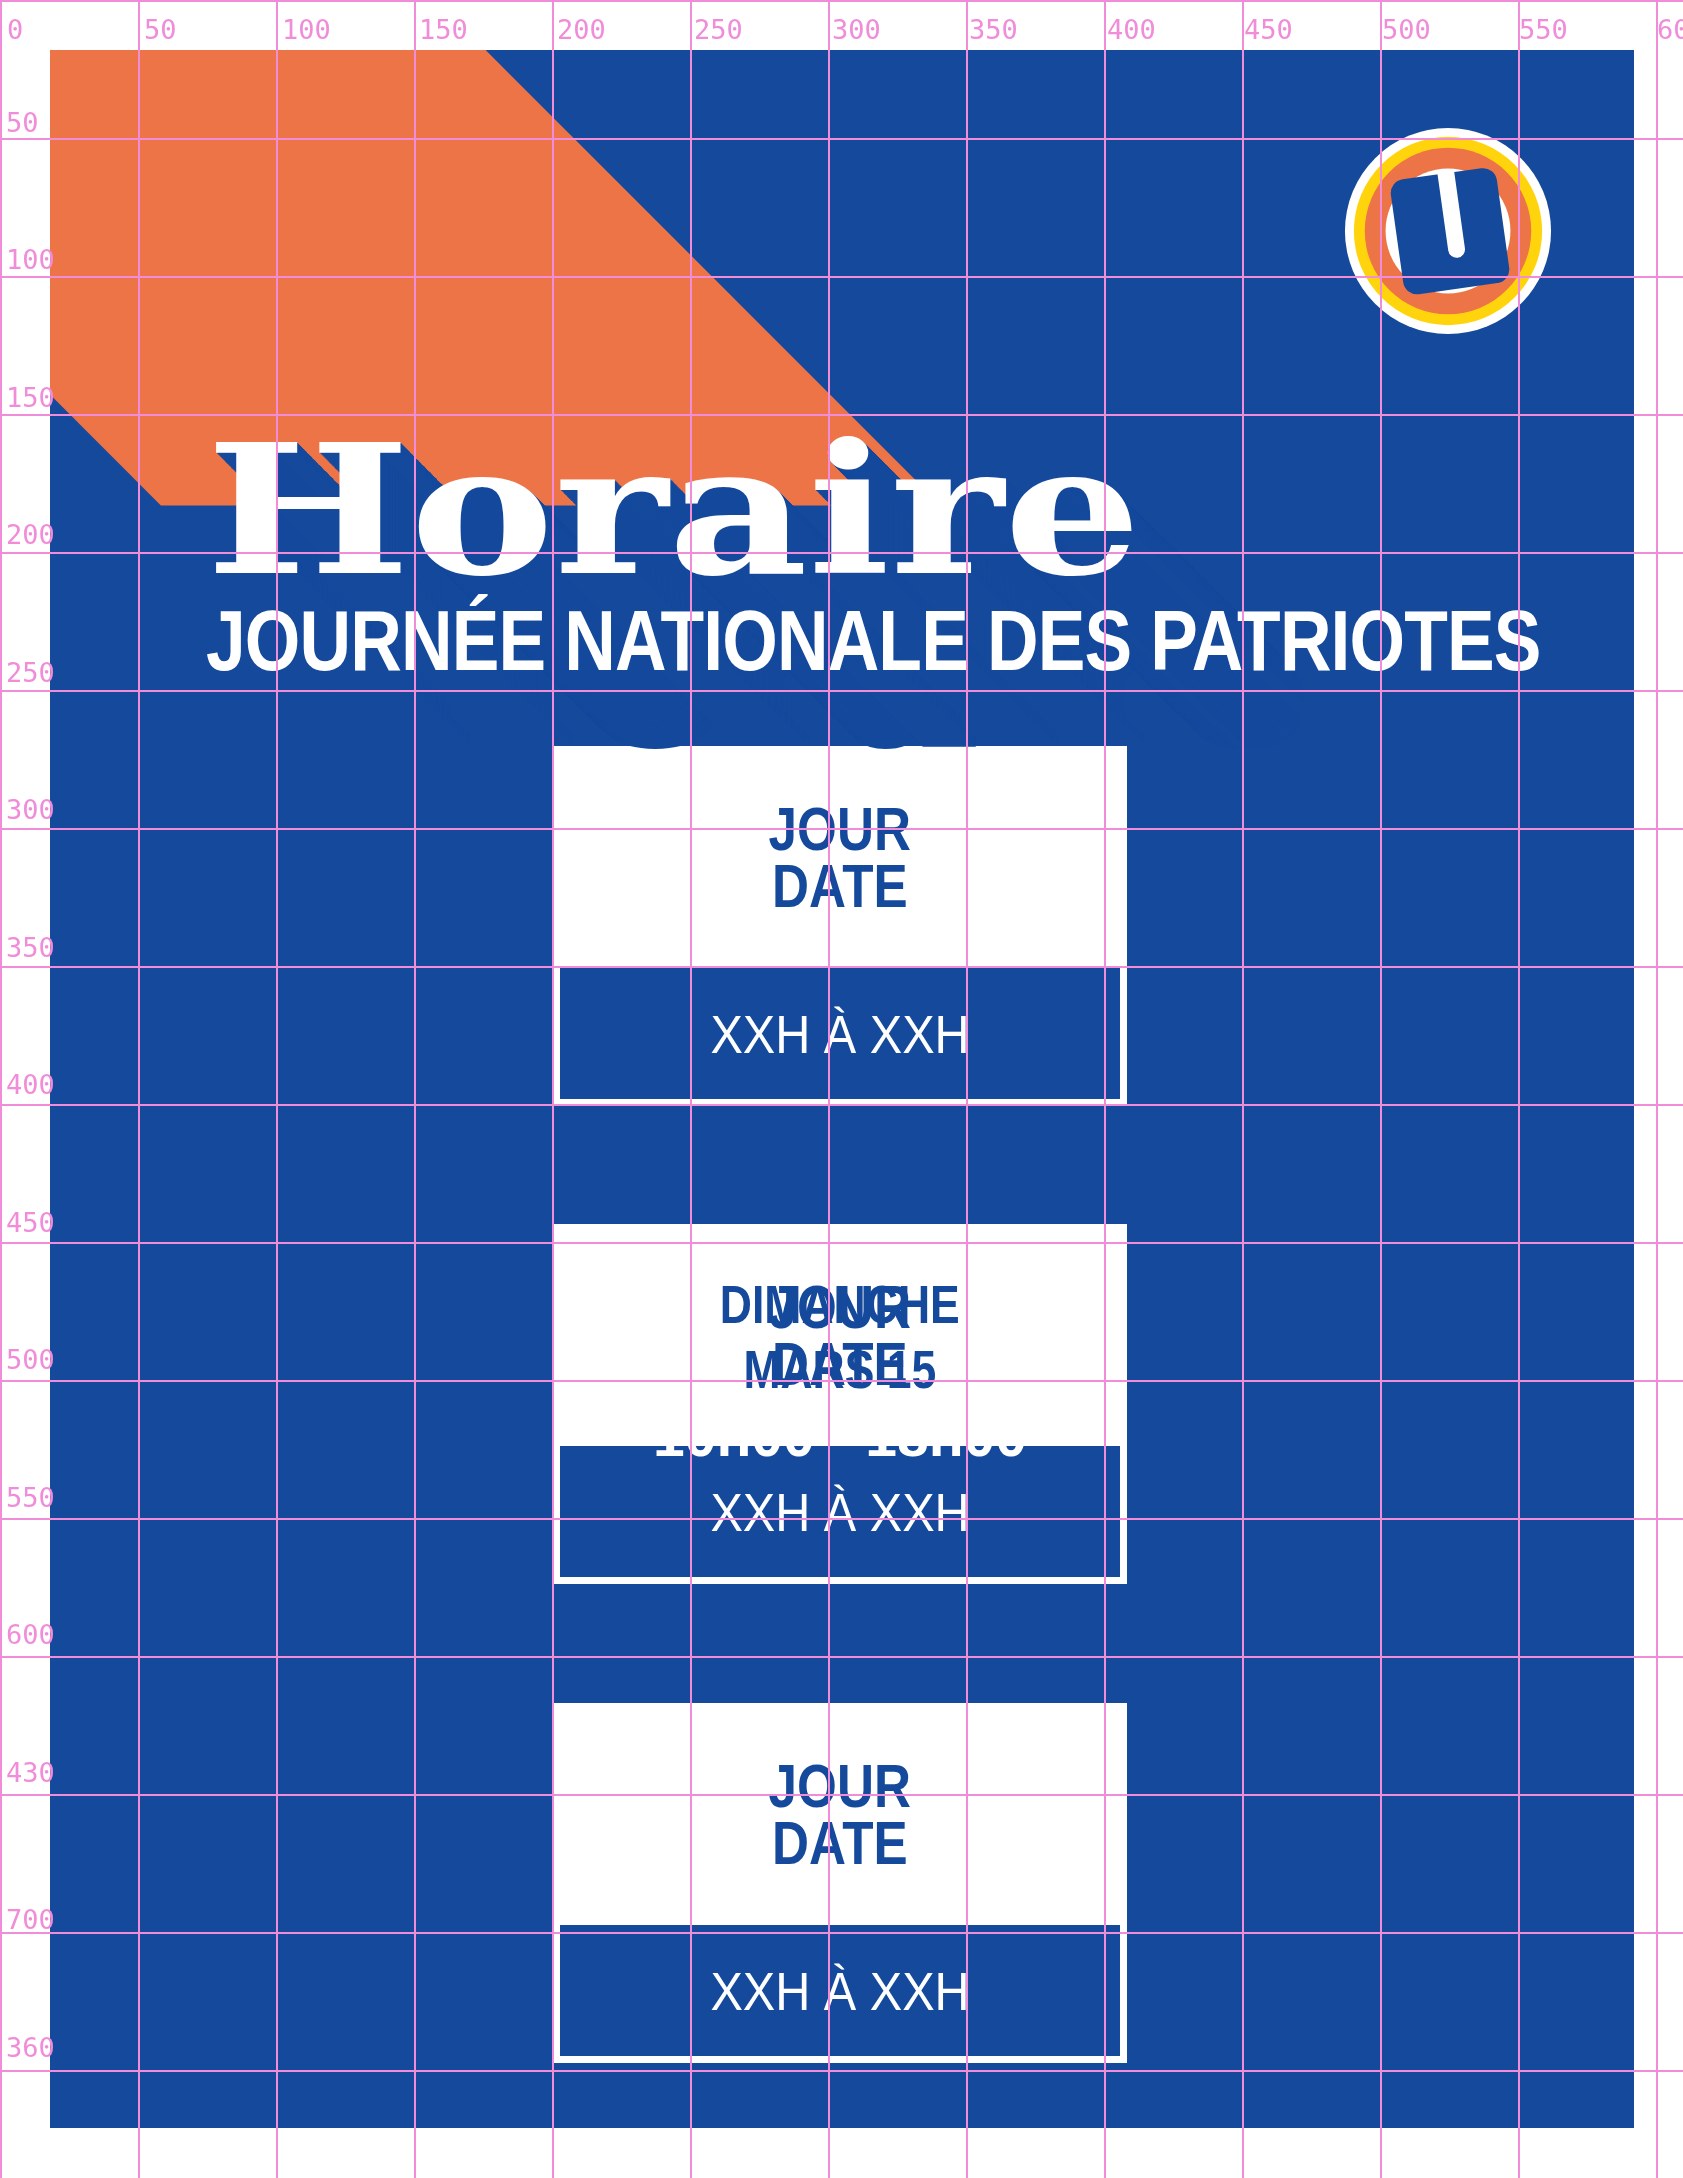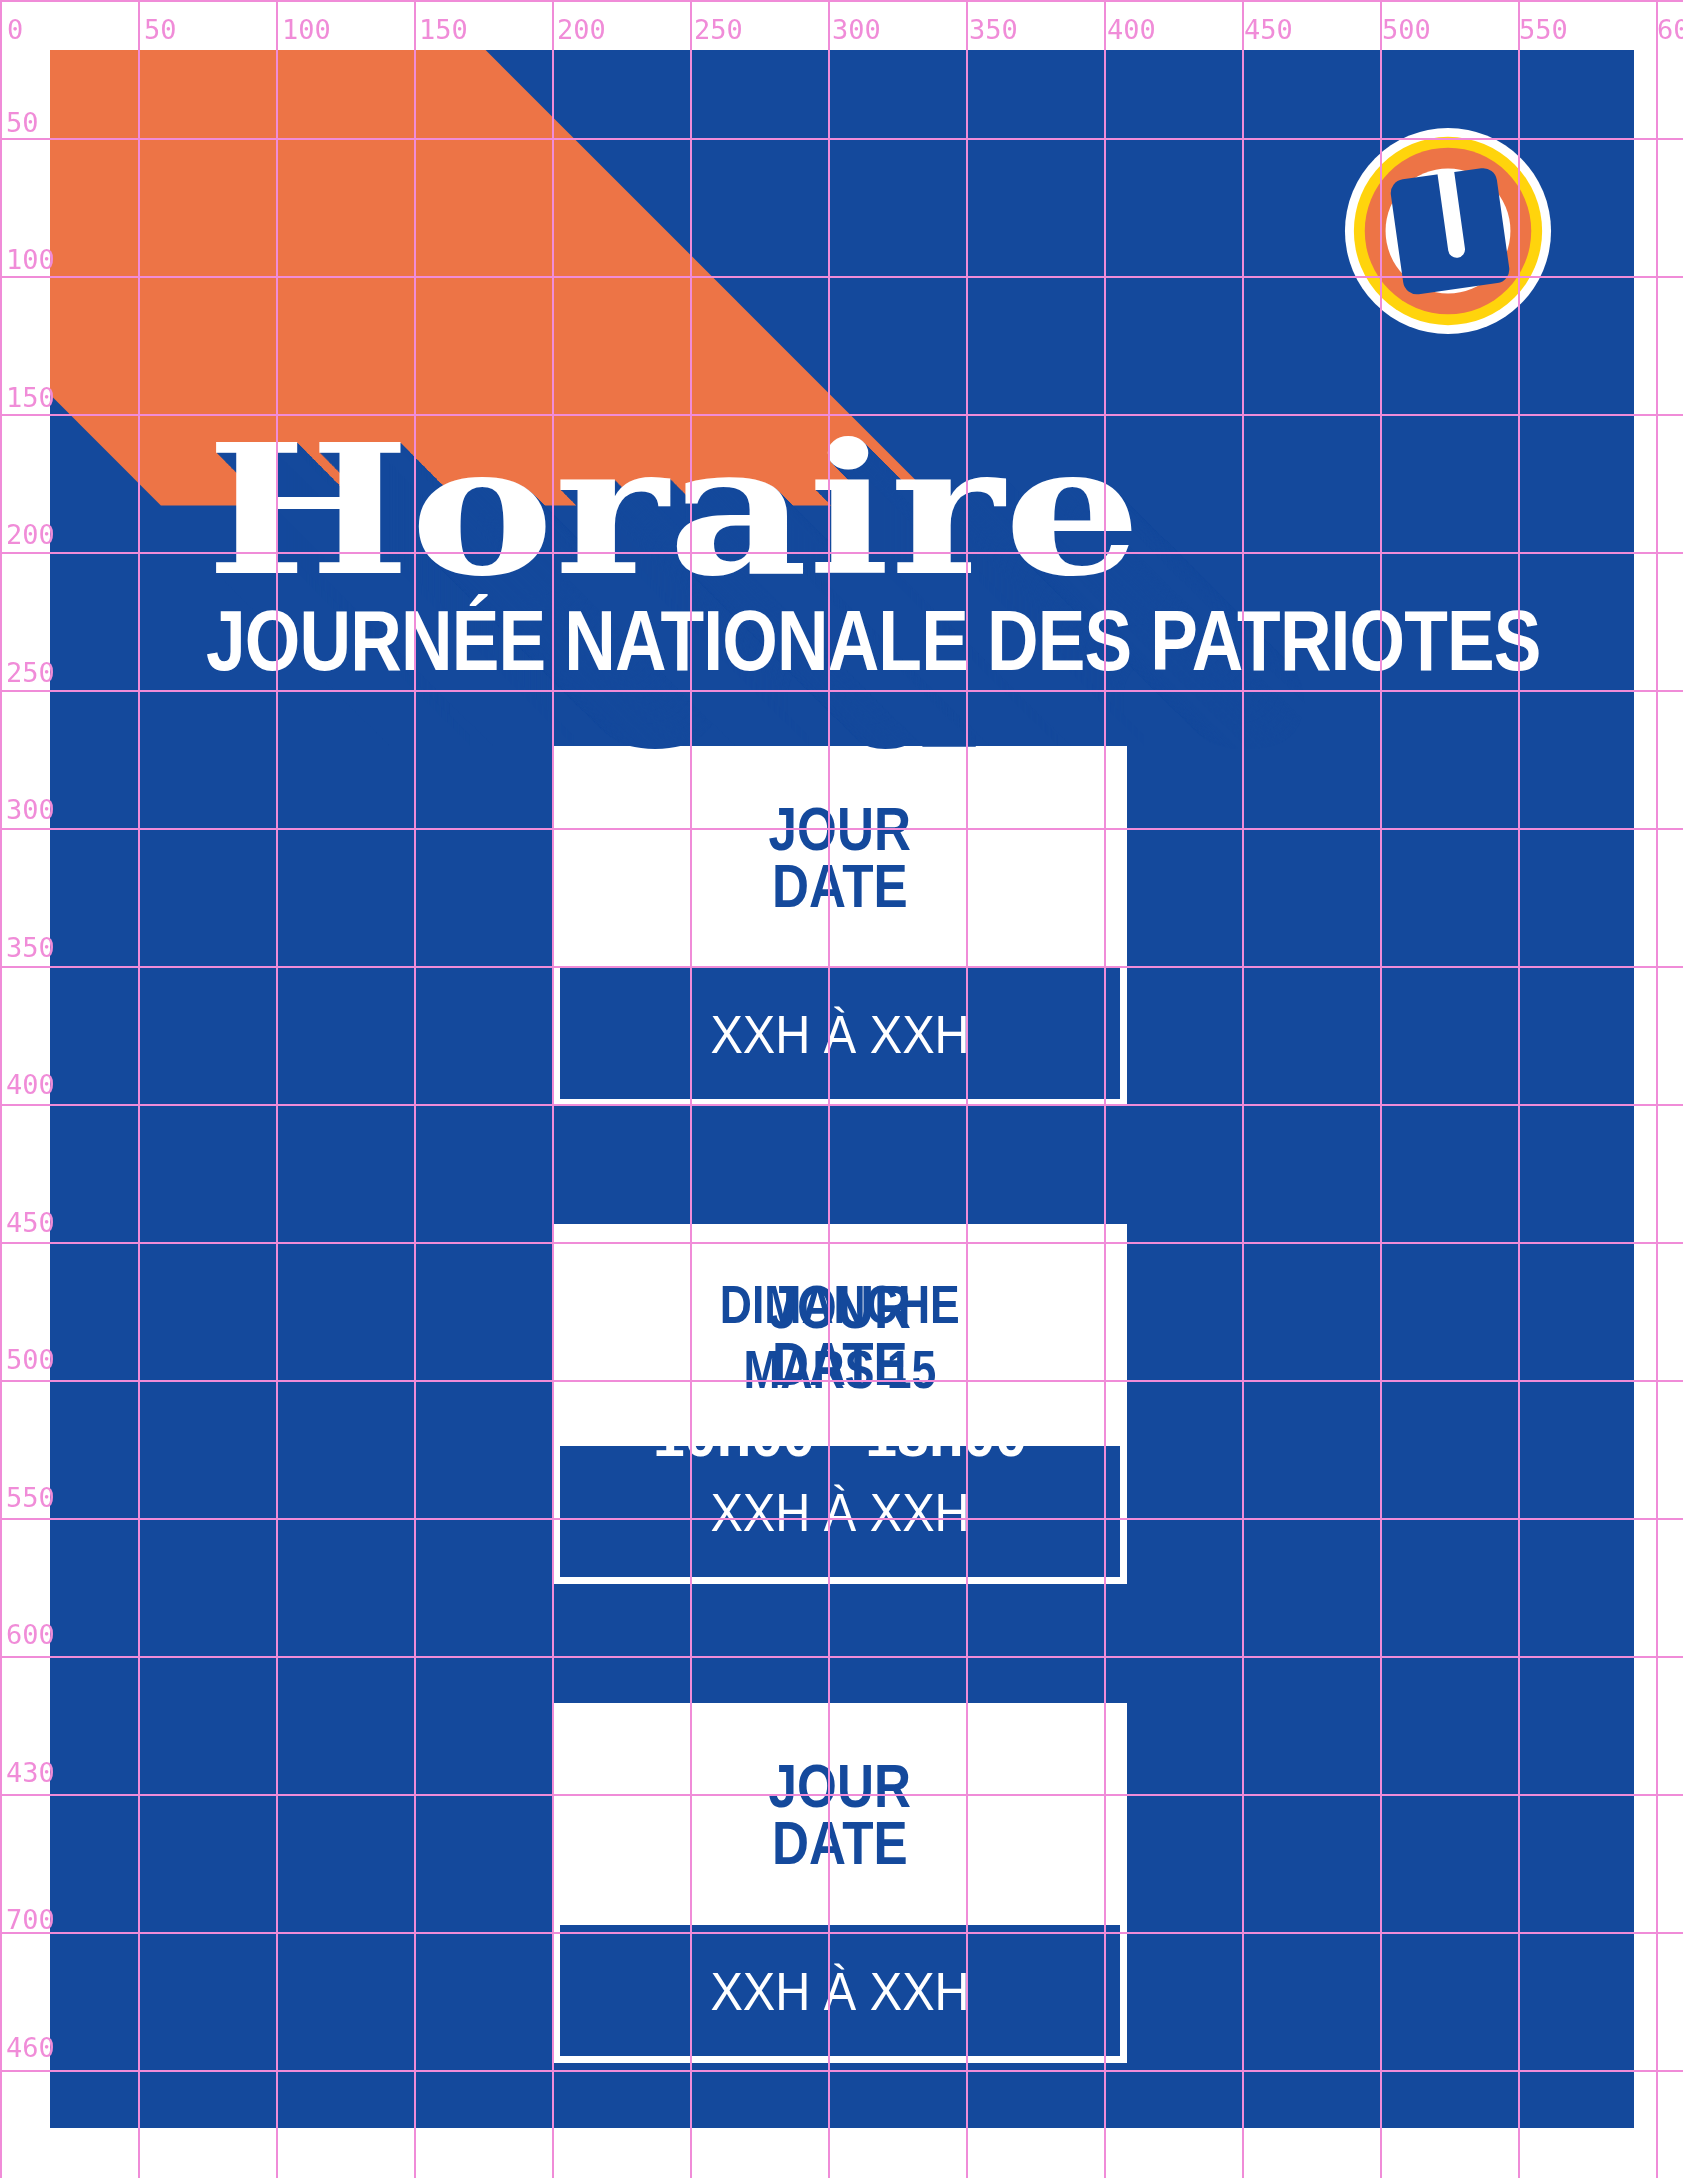--- a/index.html
+++ b/index.html
@@ -169,15 +169,15 @@
     <span class="ruler-label" style="left: 6px; top: 659px;">250</span>
     <span class="ruler-label" style="left: 6px; top: 796px;">300</span>
     <span class="ruler-label" style="left: 6px; top: 934px;">350</span>
     <span class="ruler-label" style="left: 6px; top: 1071px;">400</span>
     <span class="ruler-label" style="left: 6px; top: 1209px;">450</span>
     <span class="ruler-label" style="left: 6px; top: 1346px;">500</span>
     <span class="ruler-label" style="left: 6px; top: 1484px;">550</span>
     <span class="ruler-label" style="left: 6px; top: 1621px;">600</span>
     <span class="ruler-label" style="left: 6px; top: 1759px;">430</span>
     <span class="ruler-label" style="left: 6px; top: 1896px; margin-top: 10px;">700</span>
-    <span class="ruler-label" style="left: 6px; top: 2034px;">460</span>
+    <span class="ruler-label" style="left: 6px; top: 2034px;">360</span>
   </div>
 
 
 </body></html>

